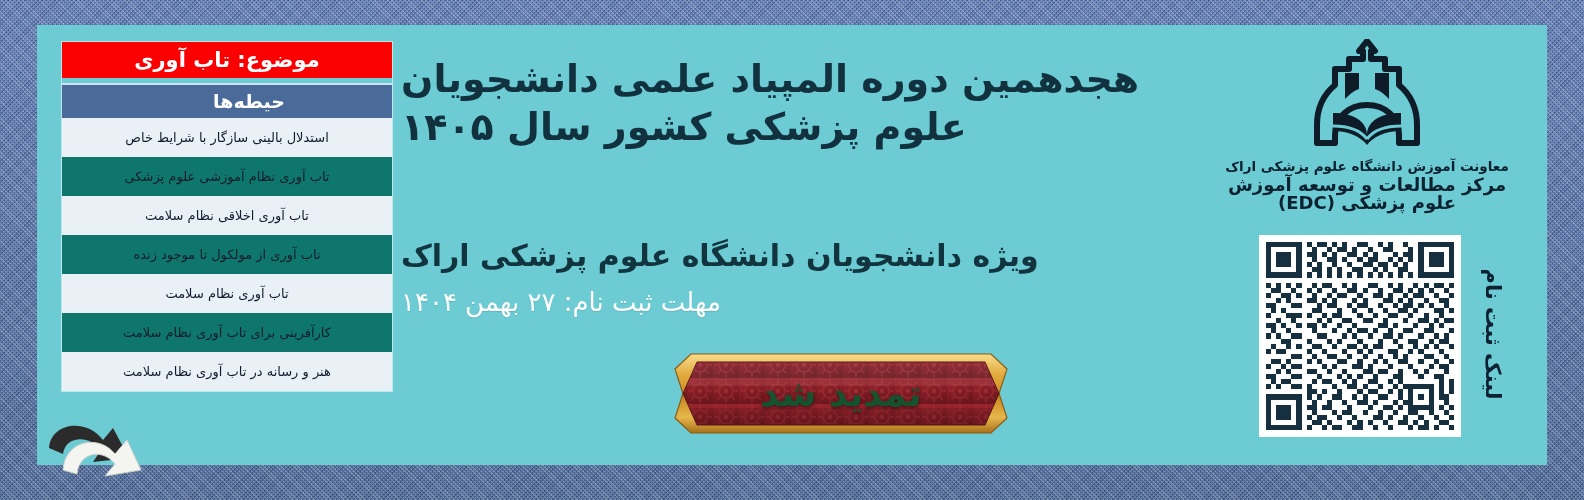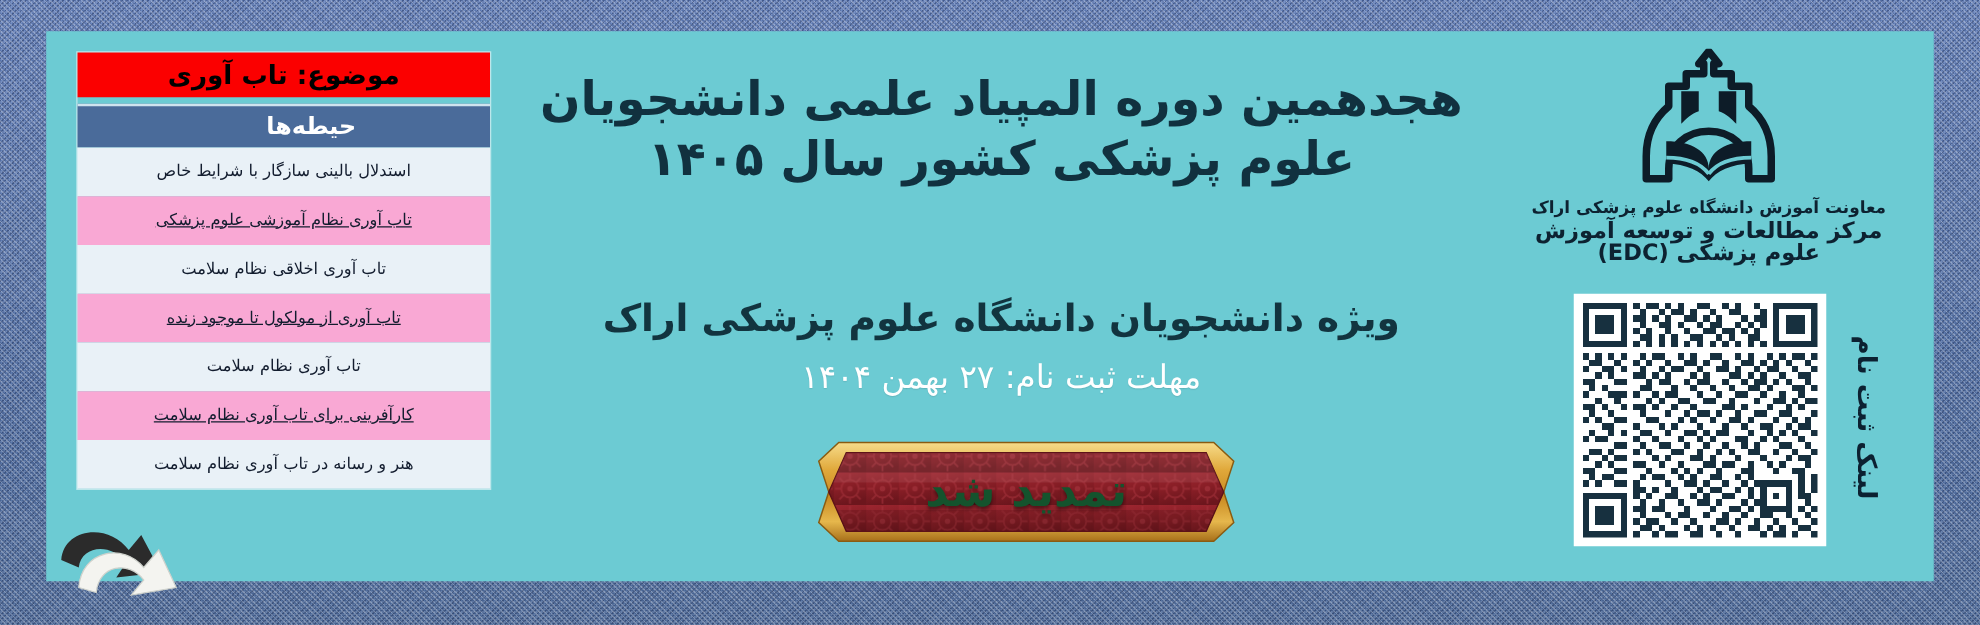--- a/index.html
+++ b/index.html
@@ -38,21 +38,21 @@
   #topic-table {
     position: absolute;
     left: 25px;       
     top: 17px;
     width: 330px;
     text-align: center;
     box-shadow: 0 0 0 1px rgba(255,255,255,.55);
   }
   #topic-banner {
     background: #fb0000;
-    color: #000000;
+    color: #ffffff;
     font-size: 21px;
     font-weight: 700;
     line-height: 36px;
     height: 36px;
     letter-spacing: .2px;
   }
   #topic-gap { height: 5px; background: #6ccbd3; }
   #domains-header {
     background: #4a6b9a;
     color: #ffffff;
@@ -69,30 +69,30 @@
     line-height: 20px;
     height: 39px;
     display: flex;
     align-items: center;
     justify-content: center;
     padding: 0 8px;
     box-sizing: border-box;
     white-space: nowrap;
   }
   .domain-row.odd  { background: #e9f1f7; }
-  .domain-row.even { background: #f9a8d4; text-decoration: underline; }
+  .domain-row.even { background: #0f766e; }
 
   
   #center {
     position: absolute;
-    left: 344px;
+    left: 364px;
     top: 0;
     width: 840px;
     height: 440px;
-    text-align: center;
+    text-align: left;
   }
   #main-title {
     position: absolute;
     left: 0; right: 0;
     top: 30px;
     color: #11313f;
     font-size: 38px;
     font-weight: 700;
     line-height: 48px;
     letter-spacing: -.3px;

